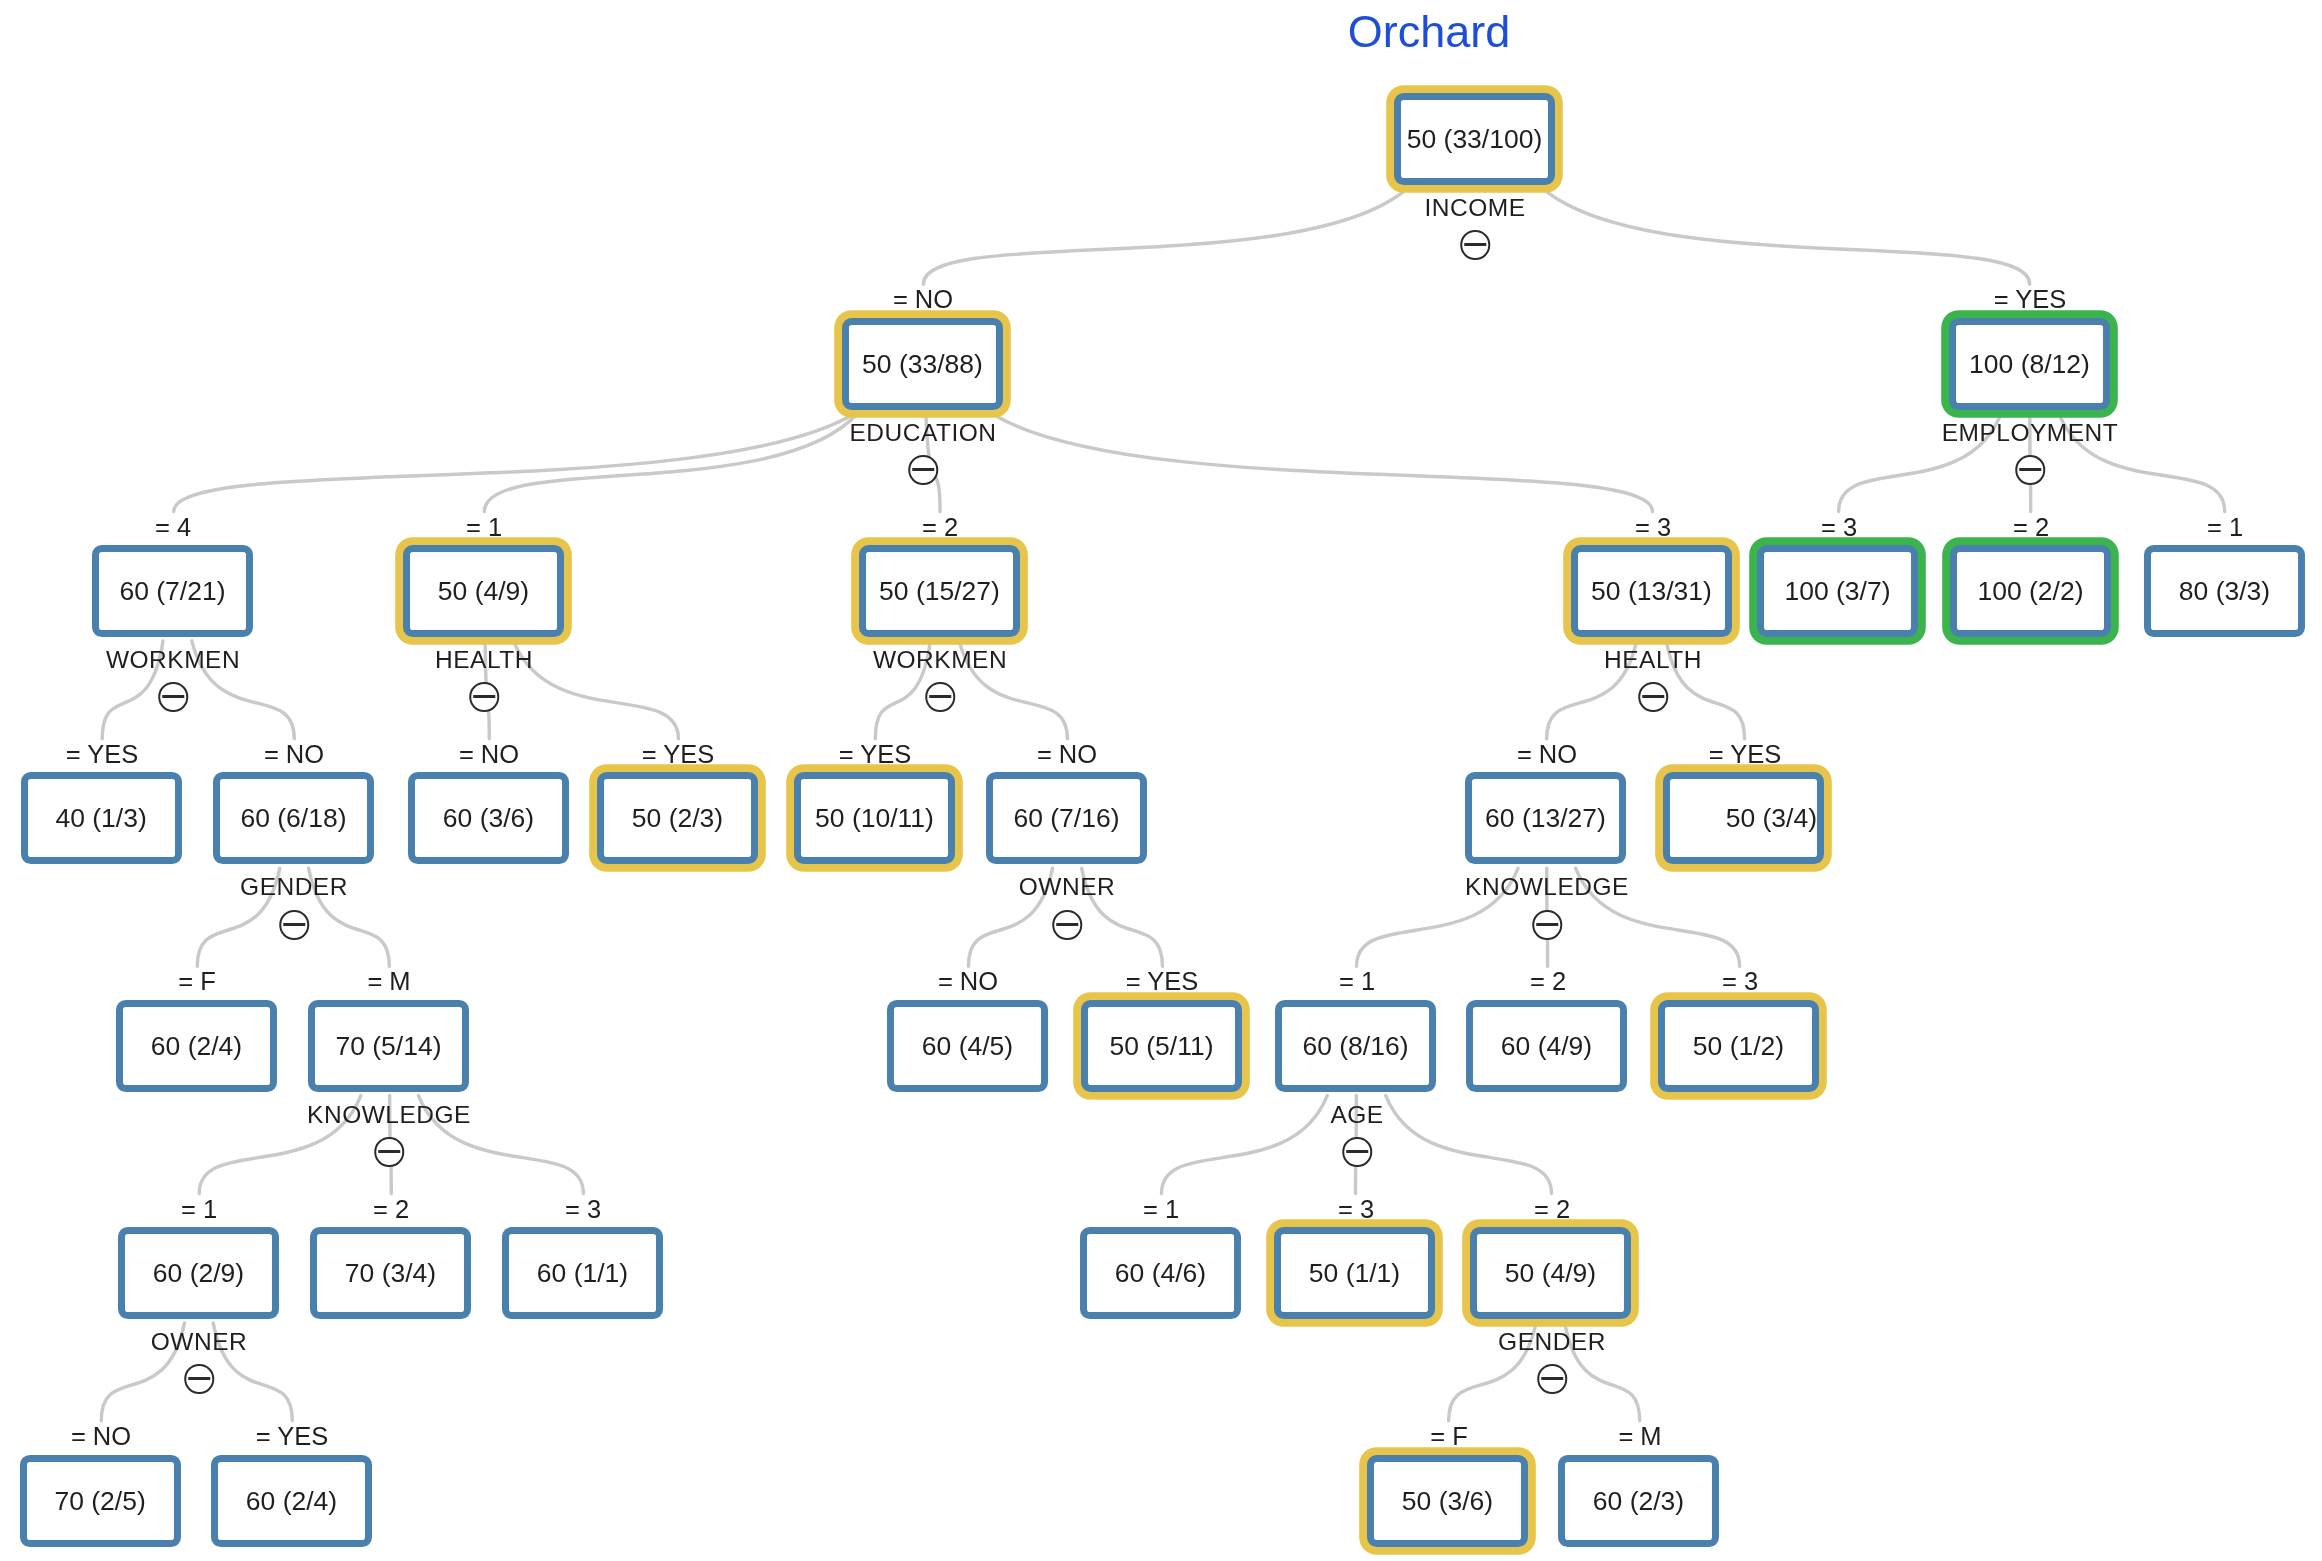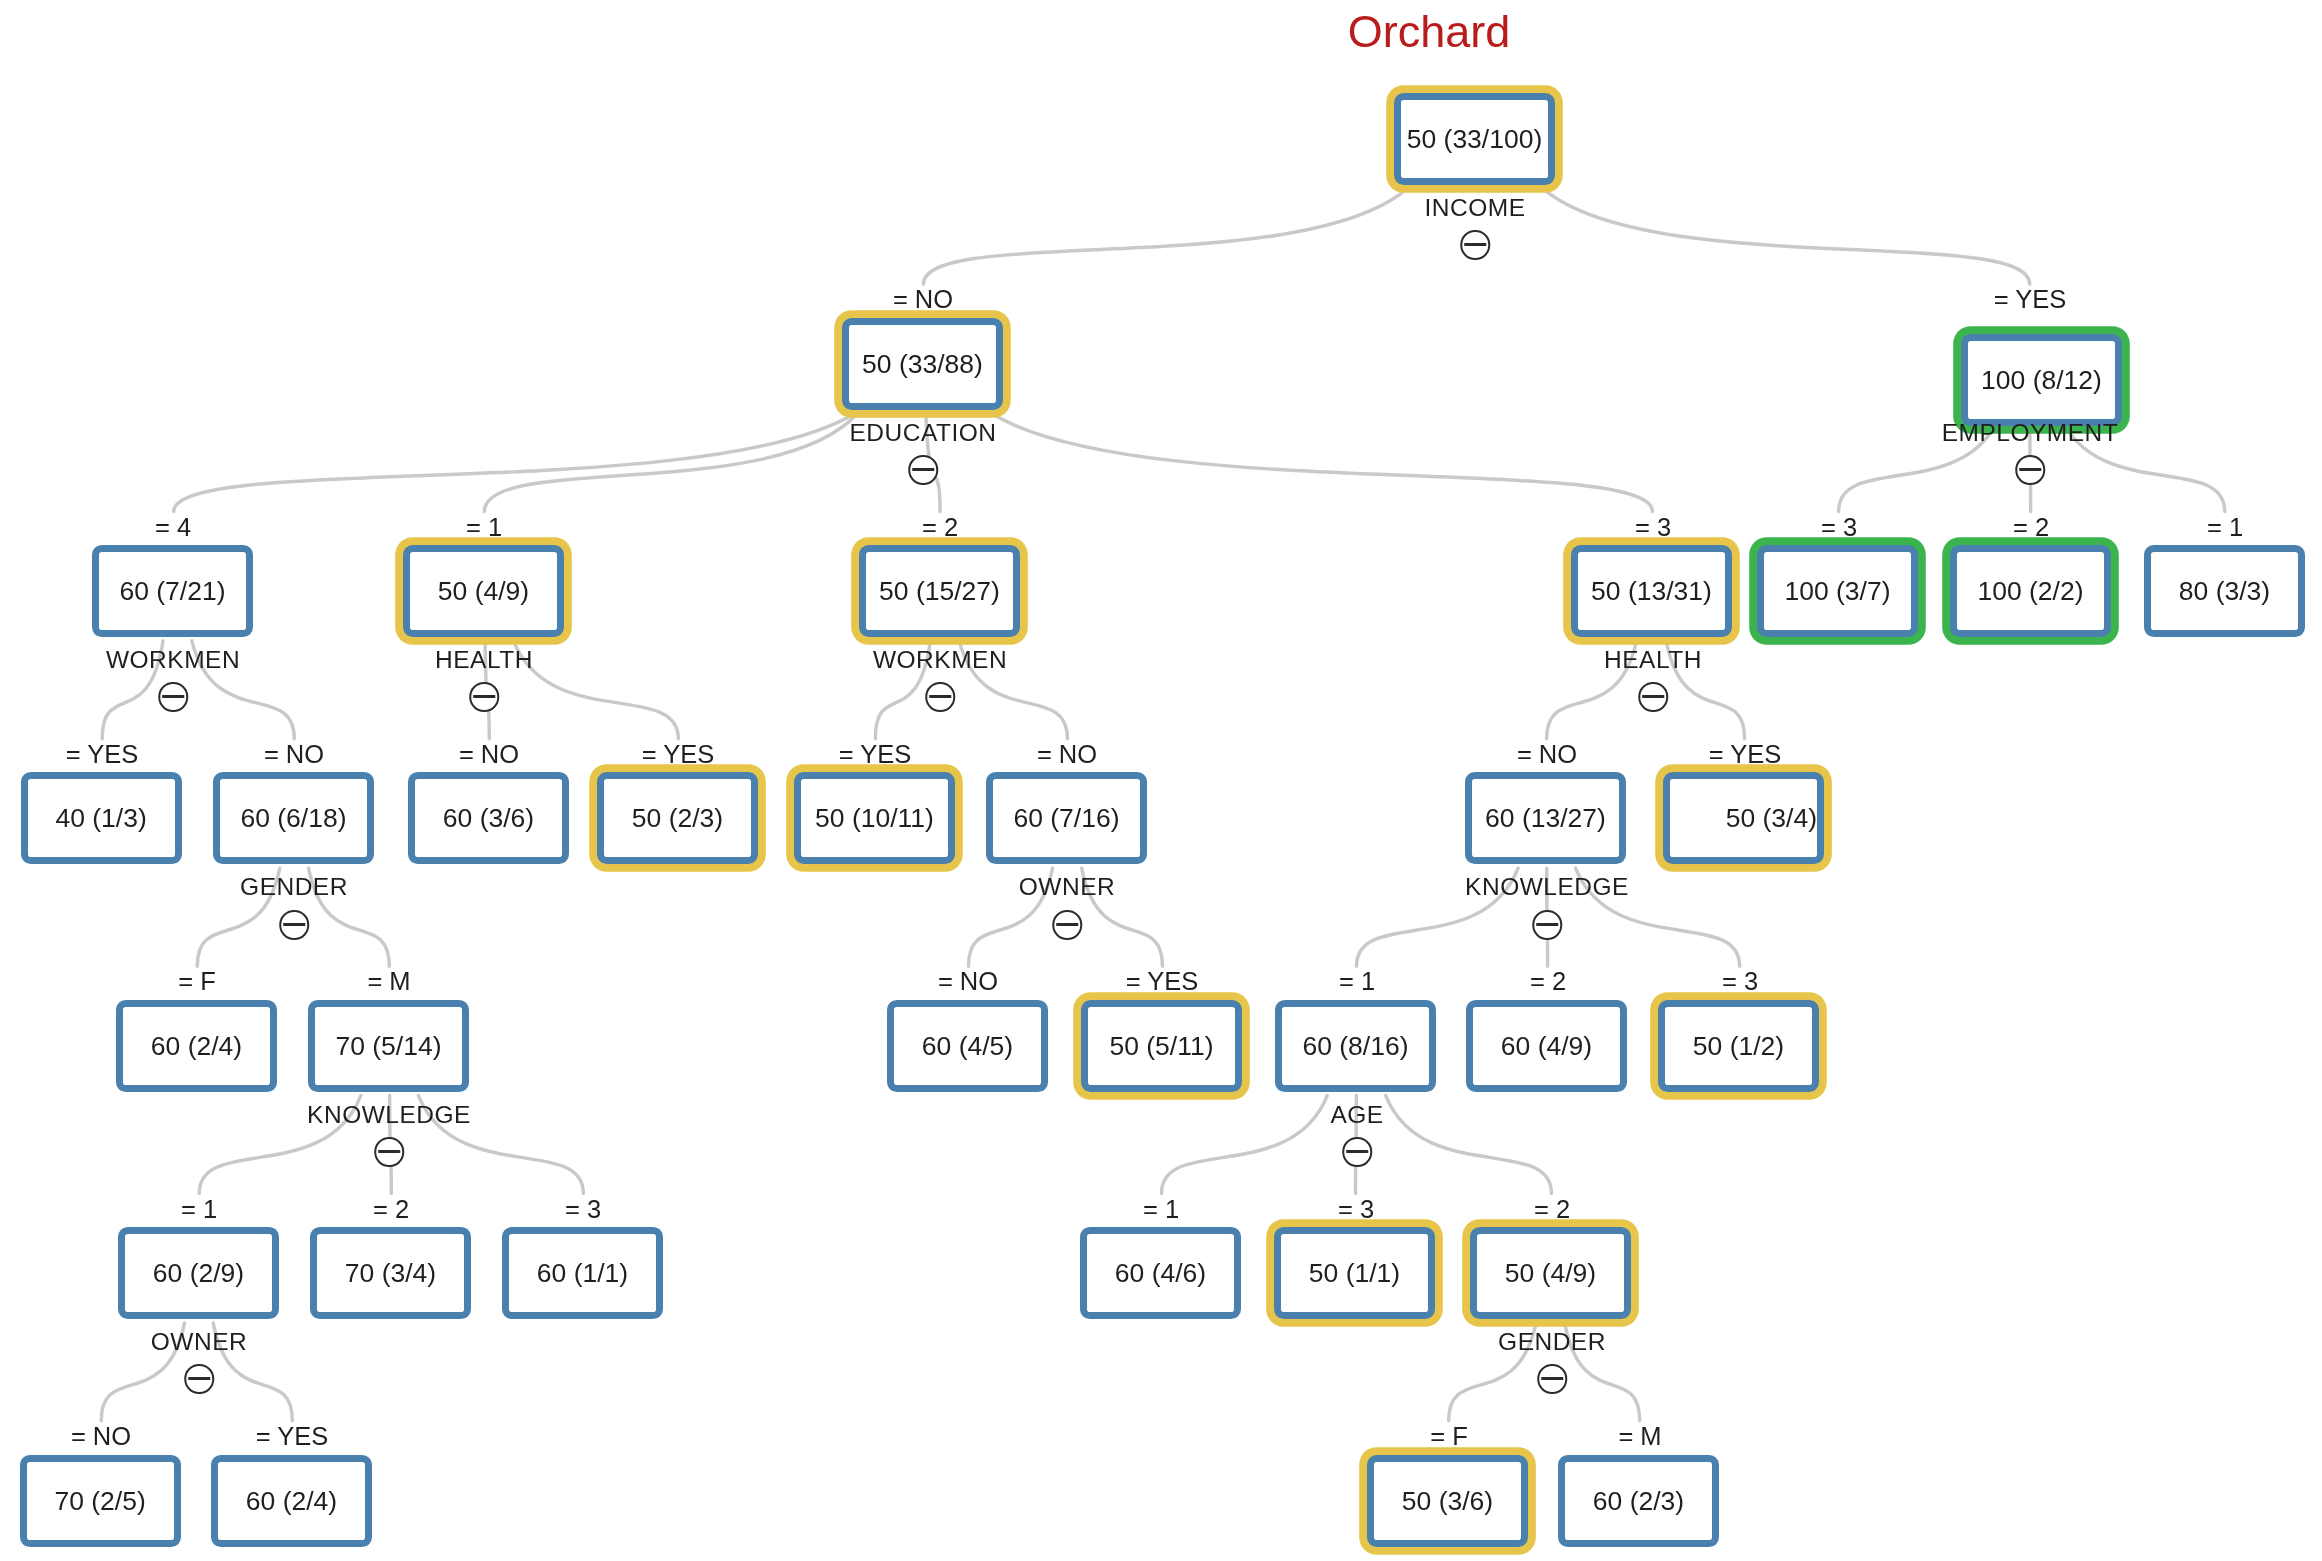--- a/index.html
+++ b/index.html
@@ -5,21 +5,21 @@
   html,body{margin:0;padding:0;}
   body{
     width:2323px;height:1561px;position:relative;background:#ffffff;
     font-family:"Liberation Sans", sans-serif;overflow:hidden;
   }
   #stage{position:absolute;inset:0;}
   #edges{position:absolute;top:0;left:0;}
   .edge{fill:none;stroke:var(--edge,#c9c9c9);stroke-width:3.5;stroke-linecap:round;}
   .page-title{
     position:absolute;transform:translateX(-50%);
-    font-size:45px;color:#b91c1c;white-space:nowrap;
+    font-size:45px;color:#1d4ed8;white-space:nowrap;
   }
   .node{
     position:absolute;width:147px;height:78px;background:#ffffff;
     border:7.8px solid var(--blue,#4a80ad);border-radius:9.8px;
     display:flex;align-items:center;justify-content:center;
     font-size:26.5px;color:#1f1f1f;white-space:nowrap;cursor:pointer;
   }
   .node.hl-yellow{box-shadow:0 0 0 7.8px var(--yellow,#e7c54b);}
   .node.hl-green{box-shadow:0 0 0 7.8px var(--green,#3bb44e);}
   .edge-label{
@@ -90,21 +90,21 @@
     </div>
     <div class="edge-label" style="left: 923px; top: 285px;">= NO</div>
     <div class="node hl-yellow" style="left: 842px; top: 318px;">
       <span>50 (33/88)</span>
     </div>
     <div class="split-label" style="left: 923px; top: 419px;">EDUCATION</div>
     <div class="collapse-icon" style="left: 923px; top: 455px;">
       <span class="bar"></span>
     </div>
     <div class="edge-label" style="left: 2030px; top: 285px;">= YES</div>
-    <div class="node hl-green" style="left: 1949px; top: 334px; margin-left: 12px;">
+    <div class="node hl-green" style="left: 1949px; top: 318px;">
       <span>100 (8/12)</span>
     </div>
     <div class="split-label" style="left: 2030px; top: 419px;">EMPLOYMENT</div>
     <div class="collapse-icon" style="left: 2030px; top: 455px;">
       <span class="bar"></span>
     </div>
     <div class="edge-label" style="left: 173px; top: 513px;">= 4</div>
     <div class="node" style="left: 92px; top: 545px; text-align: center;">
       <span>60 (7/21)</span>
     </div>

